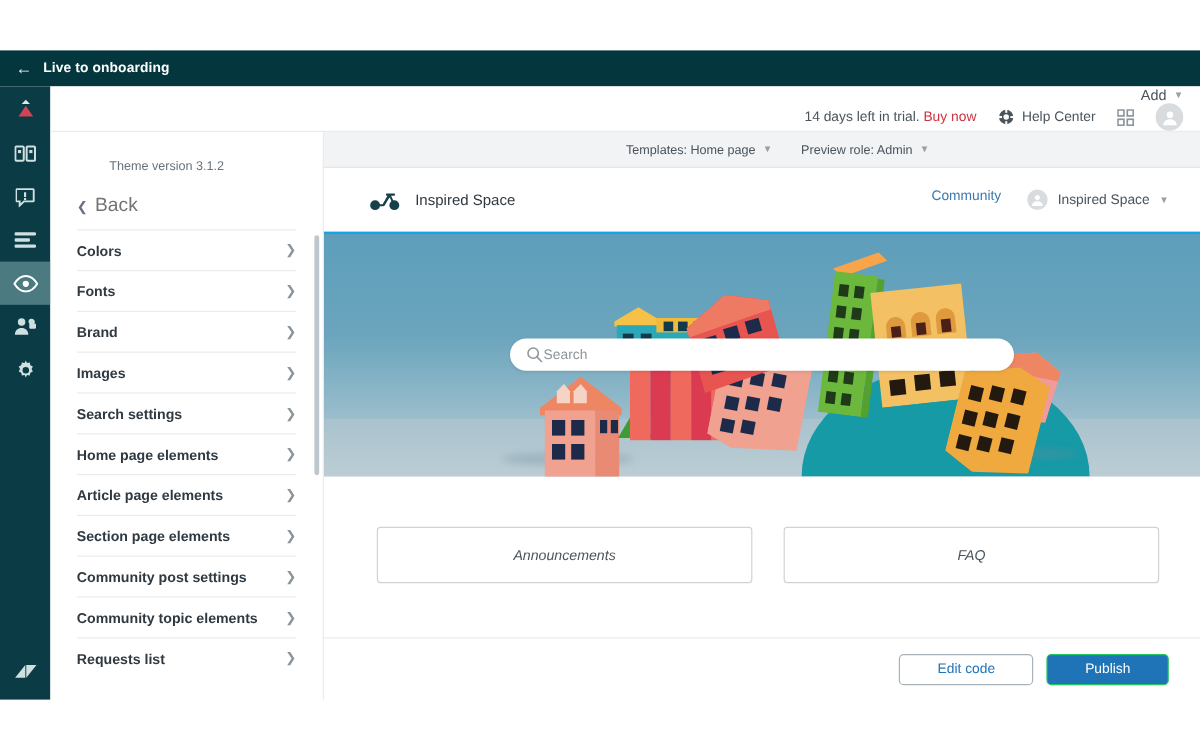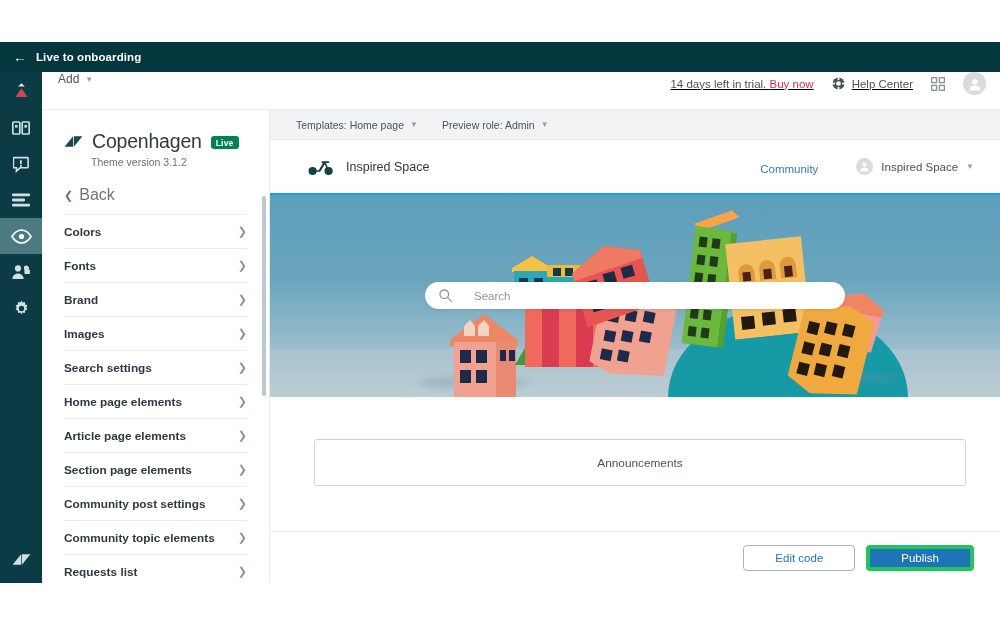--- a/index.html
+++ b/index.html
@@ -31,25 +31,25 @@
   }
   .rail-item.logo { height:38px; }
   .rail-item.active { background:#4b7b80; }
   .rail-bottom { position:absolute; left:0; bottom:6px; width:42px; height:36px;
     display:flex; align-items:center; justify-content:center; }
 
   
   .topbar {
     position:absolute; left:42px; top:72px; width:958px; height:38px;
     background:#ffffff; border-bottom:1px solid #e9ebed;
-    display:flex; align-items:flex-start; padding:0 14px 0 16px;
+    display:flex; align-items:flex-end; padding:0 14px 0 16px;flex-direction:column;
   }
   .add-btn { display:flex; align-items:center; gap:6px; font-size:12px; color:#49545c; cursor:pointer; }
   .caret { font-size:8px; color:#97a0a6; }
-  .topbar-right { margin-left:auto; display:flex; align-items:center; gap:18px;text-decoration:underline; }
+  .topbar-right { margin-left:auto; display:flex; align-items:center; gap:18px; }
   .trial { font-size:11.5px; color:#49545c; }
   .trial b { color:#cc3340; font-weight:400; }
   .help { display:flex; align-items:center; gap:7px; font-size:11.5px; color:#49545c; cursor:pointer; }
   .avatar-circle {
     width:23px; height:23px; border-radius:50%; background:#d8dcde;
     display:flex; align-items:center; justify-content:center;
   }
 
   
   .panel {
@@ -72,31 +72,31 @@
     display:flex; align-items:center; height:34px;
     border-top:1px solid #e9ebed; cursor:pointer;
   }
   .setting-row .name { font-size:11.8px; color:#2f3941; font-weight:700; }
   .setting-row .chev { margin-left:auto; color:#8a949b; font-size:11px; }
 
   
   .preview-wrap { position:absolute; left:270px; top:110px; width:730px; height:473px; background:#fff; }
   .preview-toolbar {
     height:30px; background:#f2f3f4; border-bottom:1px solid #e4e6e7;
-    display:flex; align-items:center; gap:24px; padding-left:26px;
+    display:flex; align-items:center; gap:24px; padding-left:26px;justify-content:center;
   }
   .pv-ctl { display:flex; align-items:center; gap:6px; font-size:10.5px; color:#49545c; cursor:pointer; }
 
   .hc-header {
     height:55px; background:#fff; display:flex; align-items:center;
     padding:0 26px 0 38px; border-bottom:2px solid #0ea5e9;
   }
   .hc-brand { display:flex; align-items:center; gap:12px; }
   .hc-brand .name { font-size:12.5px; color:#2f3941; }
-  .hc-nav { margin-left:auto; display:flex; align-items:flex-end; gap:38px; }
+  .hc-nav { margin-left:auto; display:flex; align-items:flex-start; gap:22px; }
   .hc-link { font-size:11.5px; color:#3b78b0; cursor:pointer; }
   .hc-user { display:flex; align-items:center; gap:8px; font-size:11.5px; color:#49545c; cursor:pointer; }
   .hc-user .av { width:17px; height:17px; border-radius:50%; background:#d8dcde;
     display:flex; align-items:center; justify-content:center; }
 
   
   .hero { position:relative; height:202px; overflow:hidden;
     background:linear-gradient(180deg,#5d9ebb 0%,#6ba5bd 42%,#9dbfcd 78%,#b2c7d0 100%); }
   .bldg { position:absolute; }
   .hill {
@@ -104,43 +104,43 @@
     background:#159aa6;
     border-radius:120px 120px 0 0 / 92px 92px 0 0;
   }
   .ground { position:absolute; left:0; bottom:0; width:100%; height:48px;
     background:linear-gradient(180deg,#a9c2cd 0%,#bccdd4 100%); }
   .shadow { position:absolute; background:rgba(110,140,155,.33); border-radius:50%; filter:blur(3px); }
 
   .searchbar {
     position:absolute; left:155px; top:87px; width:420px; height:27px;
     background:#fff; border-radius:14px; display:flex; align-items:center;
-    gap:22px; padding-left:14px; box-shadow:0 1px 3px rgba(0,0,0,.10);
+    gap:1px; padding-left:14px; box-shadow:0 1px 3px rgba(0,0,0,.10);
   }
   .searchbar .ph { font-size:11.5px; color:#8e949a; }
 
   
   .blocks { display:flex; gap:26px; padding:42px 34px 0 44px; }
   .block {
     flex:1; height:47px; border:1px solid #d0d4d7; border-radius:3px;
     display:flex; align-items:center; justify-content:center;
-    font-size:11.8px; color:#49545c; cursor:pointer; background:#fff;
+    font-size:11.8px; color:#49545c; cursor:pointer; background:#fff;font-style:italic;
   }
 
   
   .footer {
     position:absolute; left:270px; top:531px; width:730px; height:52px;
     background:#fff; border-top:1px solid #e9ebed;
     display:flex; align-items:center; justify-content:flex-end; gap:11px;
     padding-right:26px;
   }
   .btn { font-size:11.5px; border-radius:4px; padding:0 31px; height:26px;
     display:flex; align-items:center; cursor:pointer; }
   .btn-secondary { background:#fff; border:1px solid #a9b2b8; color:#1f73b7; }
-  .btn-primary { background:#1f73b7; border:4px solid #22c55e; color:#fff; }
+  .btn-primary { background:#1f73b7; border:1px solid #22c55e; color:#fff; }
 
   
   .pv-scroll { position:absolute; left:262px; top:196px; width:4px; height:200px;
     background:#bdc7cc; border-radius:2px; }
 
   svg { display:block; }
 </style>
 </head>
 <body>
 
@@ -250,28 +250,20 @@
         <svg width="14" height="14" viewBox="0 0 14 14">
           <circle cx="7" cy="4.7" r="2.7" fill="#ffffff"></circle>
           <path d="M1.4 13.4c0-3.1 2.5-5 5.6-5s5.6 1.9 5.6 5z" fill="#ffffff"></path>
         </svg>
       </div>
     </div>
   </div>
 
   <div class="panel">
     <div class="panel-head">
-      <div class="theme-title">
-        <svg width="19" height="19" viewBox="0 0 19 19">
-          <path d="M9.1 4.2v10.6L0.6 14.8z" fill="#17494d"></path>
-          <path d="M9.9 14.8V4.2l8.5 0z" fill="#17494d"></path>
-        </svg>
-        <span class="theme-name">Copenhagen</span>
-        <span class="live-badge">Live</span>
-      </div>
       <div class="theme-ver">Theme version 3.1.2</div>
       <div class="back-link">
         <span class="chev">❮</span>
         <span class="txt">Back</span>
       </div>
     </div>
 
     <div class="settings-list">
       <div class="setting-row">
         <span class="name">Colors</span>
@@ -514,20 +506,21 @@
         <svg width="13" height="13" viewBox="0 0 13 13">
           <circle cx="5.3" cy="5.3" r="4.3" fill="none" stroke="#8e949a" stroke-width="1.3"></circle>
           <path d="M8.6 8.6 L12.4 12.4" stroke="#8e949a" stroke-width="1.3" stroke-linecap="round"></path>
         </svg>
         <span class="ph">Search</span>
       </div>
     </div>
 
     <div class="blocks">
       <div class="block">Announcements</div>
+      <div class="block">FAQ</div>
     </div>
   </div>
 
   <div class="pv-scroll"></div>
 
   <div class="footer">
     <div class="btn btn-secondary">Edit code</div>
     <div class="btn btn-primary">Publish</div>
   </div>
 

